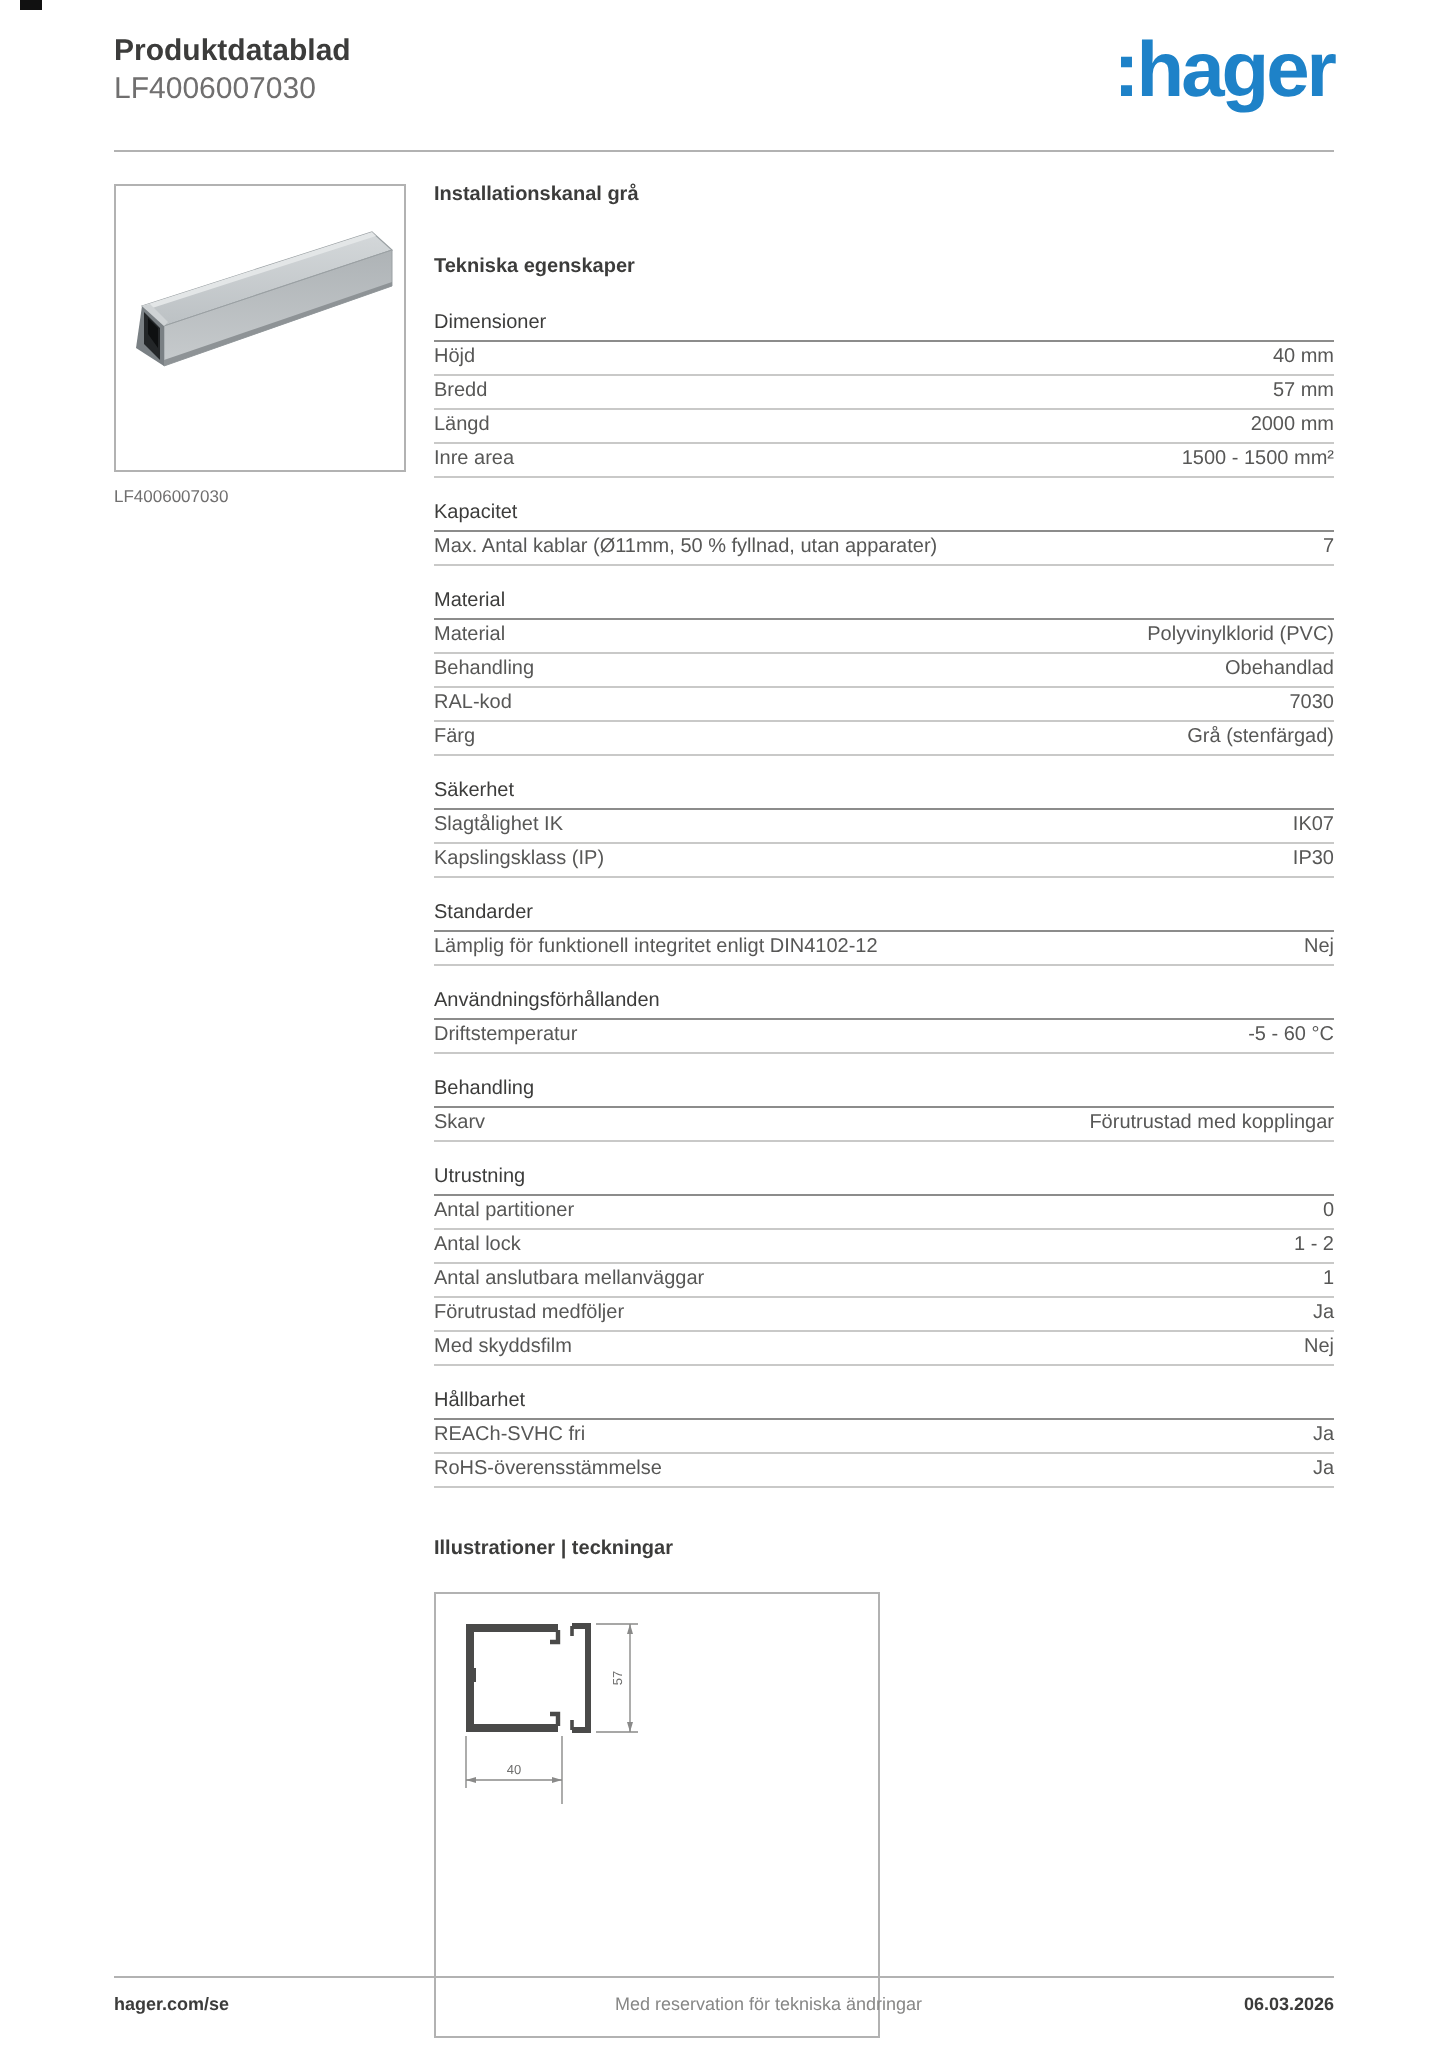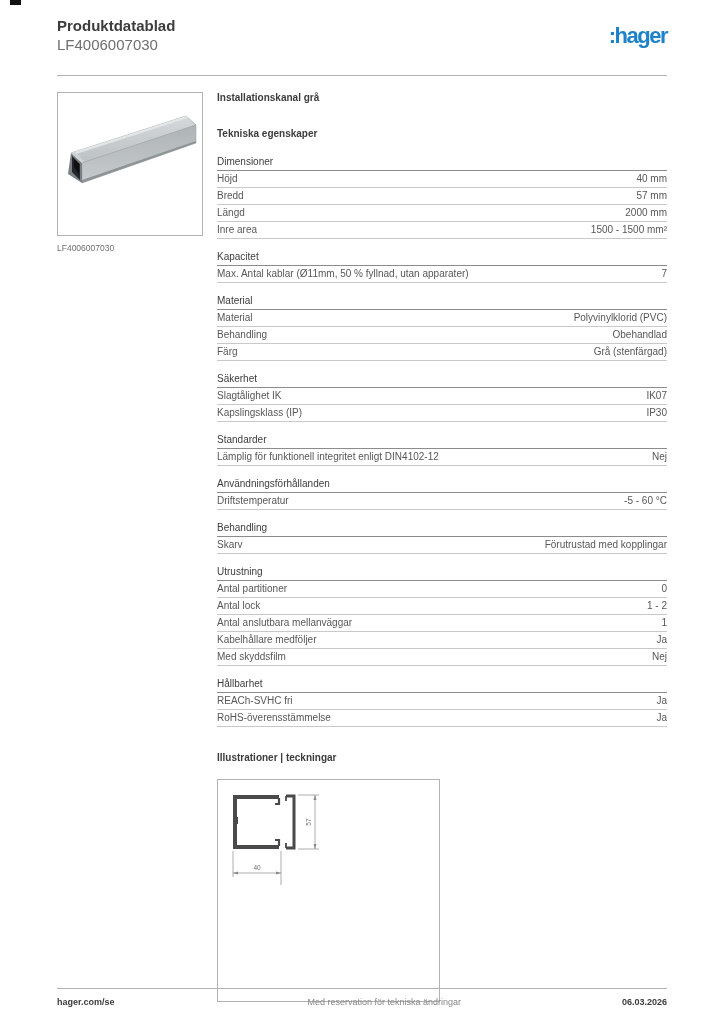--- a/index.html
+++ b/index.html
@@ -4,21 +4,21 @@
 <style>
   html,body{margin:0;padding:0;}
   body{
     width:724px;height:1024px;background:#ffffff;position:relative;overflow:hidden;
     font-family:"Liberation Sans","DejaVu Sans",sans-serif;color:#3c3c3b;
   }
   .print-mark{position:absolute;left:10px;top:0;width:11px;height:5px;background:#111;}
   .header{position:absolute;left:57px;right:57px;top:16px;height:58px;}
   .doc-title{font-size:15px;font-weight:bold;color:#3c3c3b;line-height:19px;}
   .doc-ref{font-size:15px;color:#706f6f;line-height:19px;}
-  .logo{position:absolute;right:0;top:4px;font-size:22px;font-weight:bold;letter-spacing:-1.5px;color:#1e82c8;line-height:31px;}
+  .logo{position:absolute;right:0;top:4px;font-size:39px;font-weight:bold;letter-spacing:-1.5px;color:#1e82c8;line-height:31px;}
   .header-rule{position:absolute;left:57px;right:57px;top:75px;border-top:1px solid #b2b2b2;}
 
   .content{position:absolute;left:57px;top:92px;right:57px;}
   .photo-col{position:absolute;left:0;top:0;width:150px;}
   .photo-box{width:144px;height:142px;border:1px solid #b2b2b2;background:#fff;}
   .photo-caption{font-size:8.5px;color:#706f6f;margin-top:7px;}
   .spec-col{margin-left:160px;}
 
   .product-name{font-size:10px;font-weight:bold;margin-bottom:25px;}
   .tech-heading{font-size:10px;font-weight:bold;margin-bottom:17px;}
@@ -114,20 +114,24 @@
           <div class="section-title">Material</div>
           <div class="spec-row">
             <span class="spec-label">Material</span>
             <span class="spec-value">Polyvinylklorid (PVC)</span>
           </div>
           <div class="spec-row">
             <span class="spec-label">Behandling</span>
             <span class="spec-value">Obehandlad</span>
           </div>
           <div class="spec-row">
+            <span class="spec-label">RAL-kod</span>
+            <span class="spec-value">7030</span>
+          </div>
+          <div class="spec-row">
             <span class="spec-label">Färg</span>
             <span class="spec-value">Grå (stenfärgad)</span>
           </div>
         </div>
         <div class="section">
           <div class="section-title">Säkerhet</div>
           <div class="spec-row">
             <span class="spec-label">Slagtålighet IK</span>
             <span class="spec-value">IK07</span>
           </div>
@@ -165,21 +169,21 @@
           </div>
           <div class="spec-row">
             <span class="spec-label">Antal lock</span>
             <span class="spec-value">1 - 2</span>
           </div>
           <div class="spec-row">
             <span class="spec-label">Antal anslutbara mellanväggar</span>
             <span class="spec-value">1</span>
           </div>
           <div class="spec-row">
-            <span class="spec-label">Kabelhållare medföljer</span>
+            <span class="spec-label">Förutrustad medföljer</span>
             <span class="spec-value">Ja</span>
           </div>
           <div class="spec-row">
             <span class="spec-label">Med skyddsfilm</span>
             <span class="spec-value">Nej</span>
           </div>
         </div>
         <div class="section">
           <div class="section-title">Hållbarhet</div>
           <div class="spec-row">

